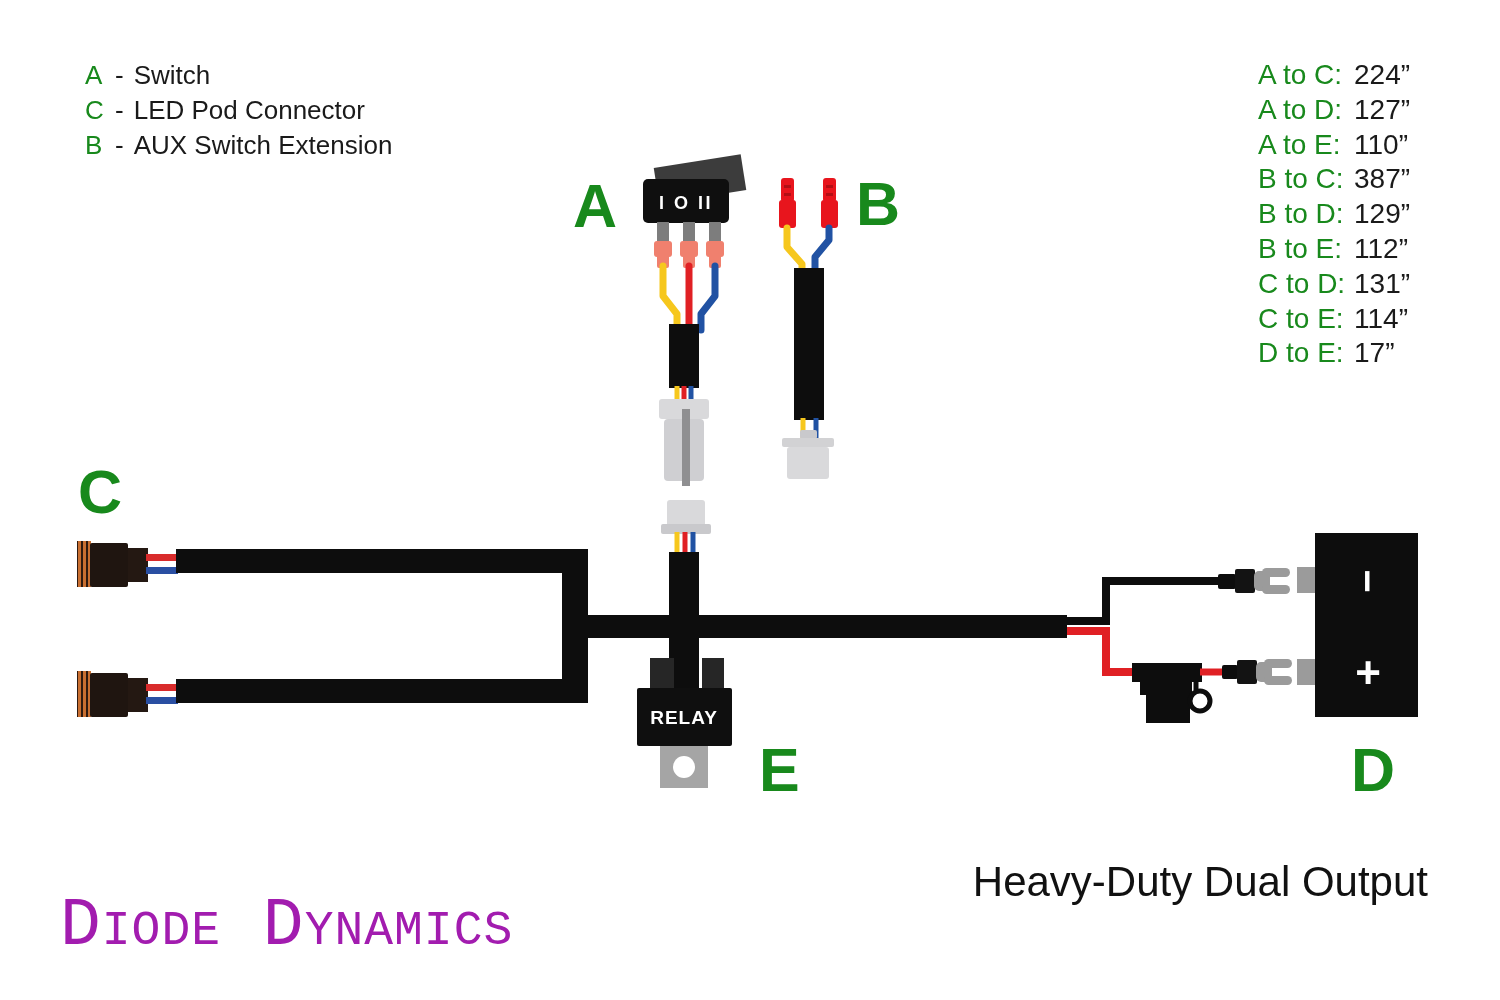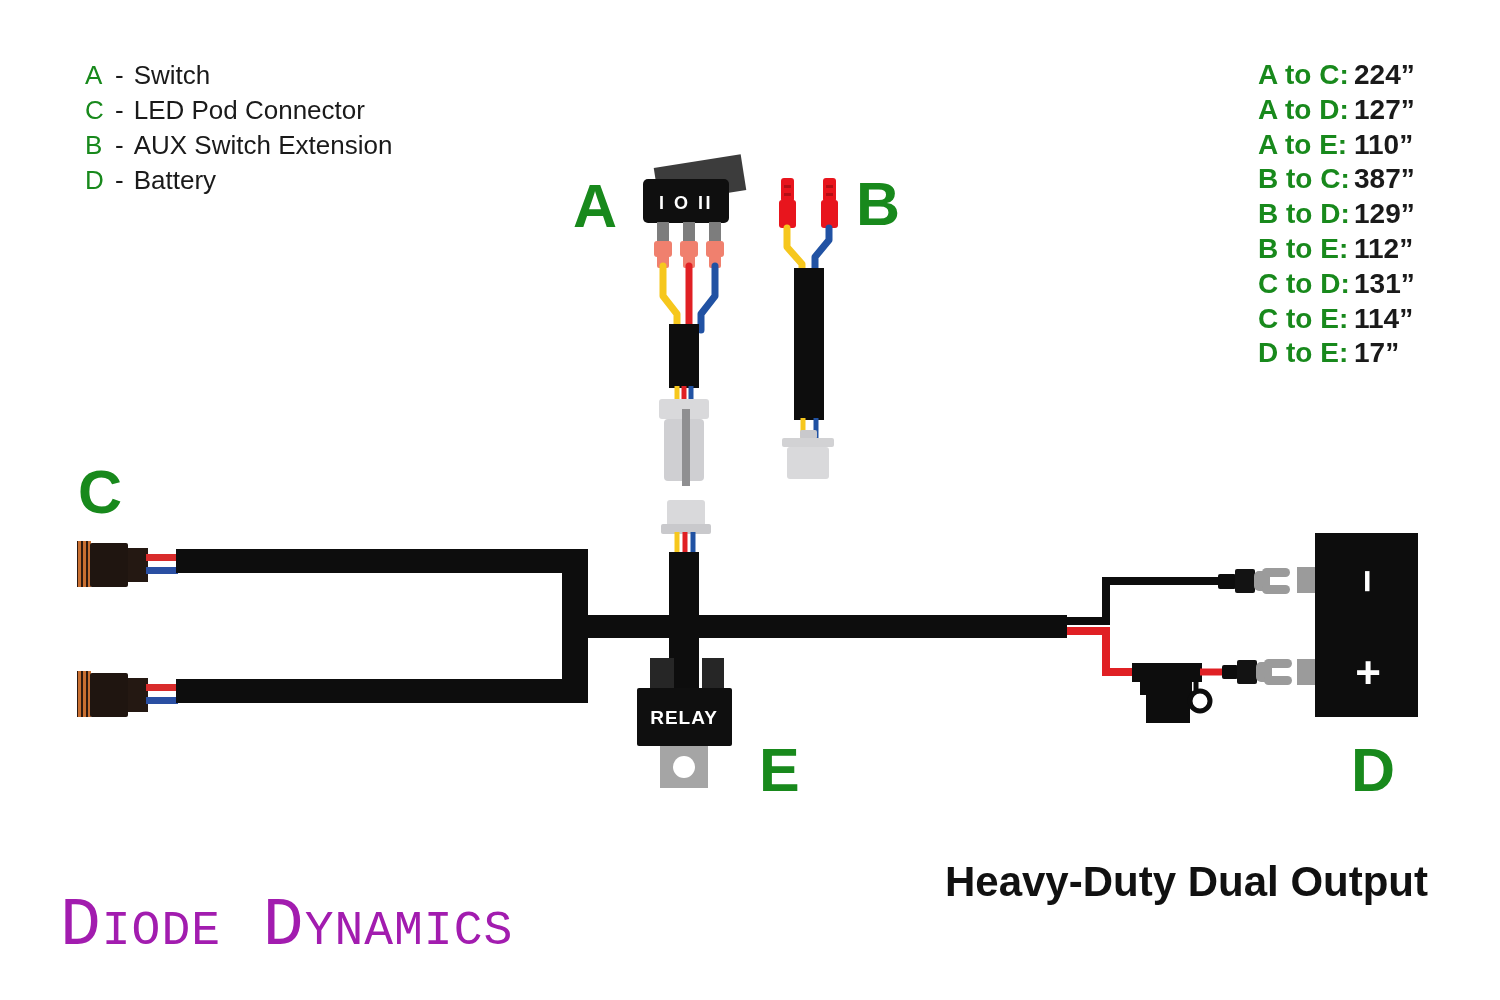--- a/index.html
+++ b/index.html
@@ -8,37 +8,37 @@
   svg{position:absolute;left:0;top:0;}
 
   
   .legend{position:absolute;left:85px;top:58px;}
   .legend-row{font-size:26px;font-weight:normal;line-height:35px;color:#1a1a1a;white-space:nowrap;}
   .legend-letter{display:inline-block;width:28px;color:#18891c;}
   .legend-dash{display:inline-block;margin:0 10px 0 2px;color:#1a1a1a;}
 
   
   .measurements{position:absolute;left:1258px;top:58px;}
-  .m-row{font-size:28px;font-weight:bold;line-height:34.8px;white-space:nowrap;}
+  .m-row{font-size:28px;font-weight:normal;line-height:34.8px;white-space:nowrap;}
   .m-label{display:inline-block;width:96px;color:#18891c;}
   .m-value{color:#1a1a1a;}
 
   
   .comp-label{position:absolute;font-size:61px;font-weight:bold;color:#18891c;line-height:1;}
   .lbl-a{left:573px;top:176px;}
   .lbl-b{left:856px;top:174px;}
   .lbl-c{left:78px;top:462px;}
   .lbl-d{left:1351px;top:740px;}
   .lbl-e{left:759px;top:740px;}
 
   
   .logo{position:absolute;left:60px;top:892px;font-family:Liberation Mono, monospace;
         font-variant:small-caps;font-size:68px;color:#a21caf;letter-spacing:1px;line-height:1;}
   .title{position:absolute;right:72px;top:853px;text-align:center;font-size:42px;
-         font-weight:bold;color:#111;line-height:57px;}
+         font-weight:normal;color:#111;line-height:57px;}
 
   text{font-family:"Liberation Sans", sans-serif;}
 </style>
 </head>
 <body>
 
 <div class="canvas">
 
   <svg width="1500" height="1000" viewBox="0 0 1500 1000">
 
@@ -198,21 +198,20 @@
     </g>
   </svg>
 
   <div class="legend">
     <div class="legend-row"><span class="legend-letter">A</span><span class="legend-dash">-</span><span class="legend-label">Switch</span></div>
 
     <div class="legend-row"><span class="legend-letter">C</span><span class="legend-dash">-</span><span class="legend-label">LED Pod Connector</span></div>
 
     <div class="legend-row"><span class="legend-letter">B</span><span class="legend-dash">-</span><span class="legend-label">AUX Switch Extension</span></div>
 
-    <div class="legend-row"><span class="legend-letter">D</span><span class="legend-dash">-</span><span class="legend-label">Battery</span></div>
 
   </div>
 
   <div class="measurements">
     <div class="m-row"><span class="m-label">A to C:</span><span class="m-value">224”</span></div>
 
     <div class="m-row"><span class="m-label">A to D:</span><span class="m-value">127”</span></div>
 
     <div class="m-row"><span class="m-label">A to E:</span><span class="m-value">110”</span></div>
 

